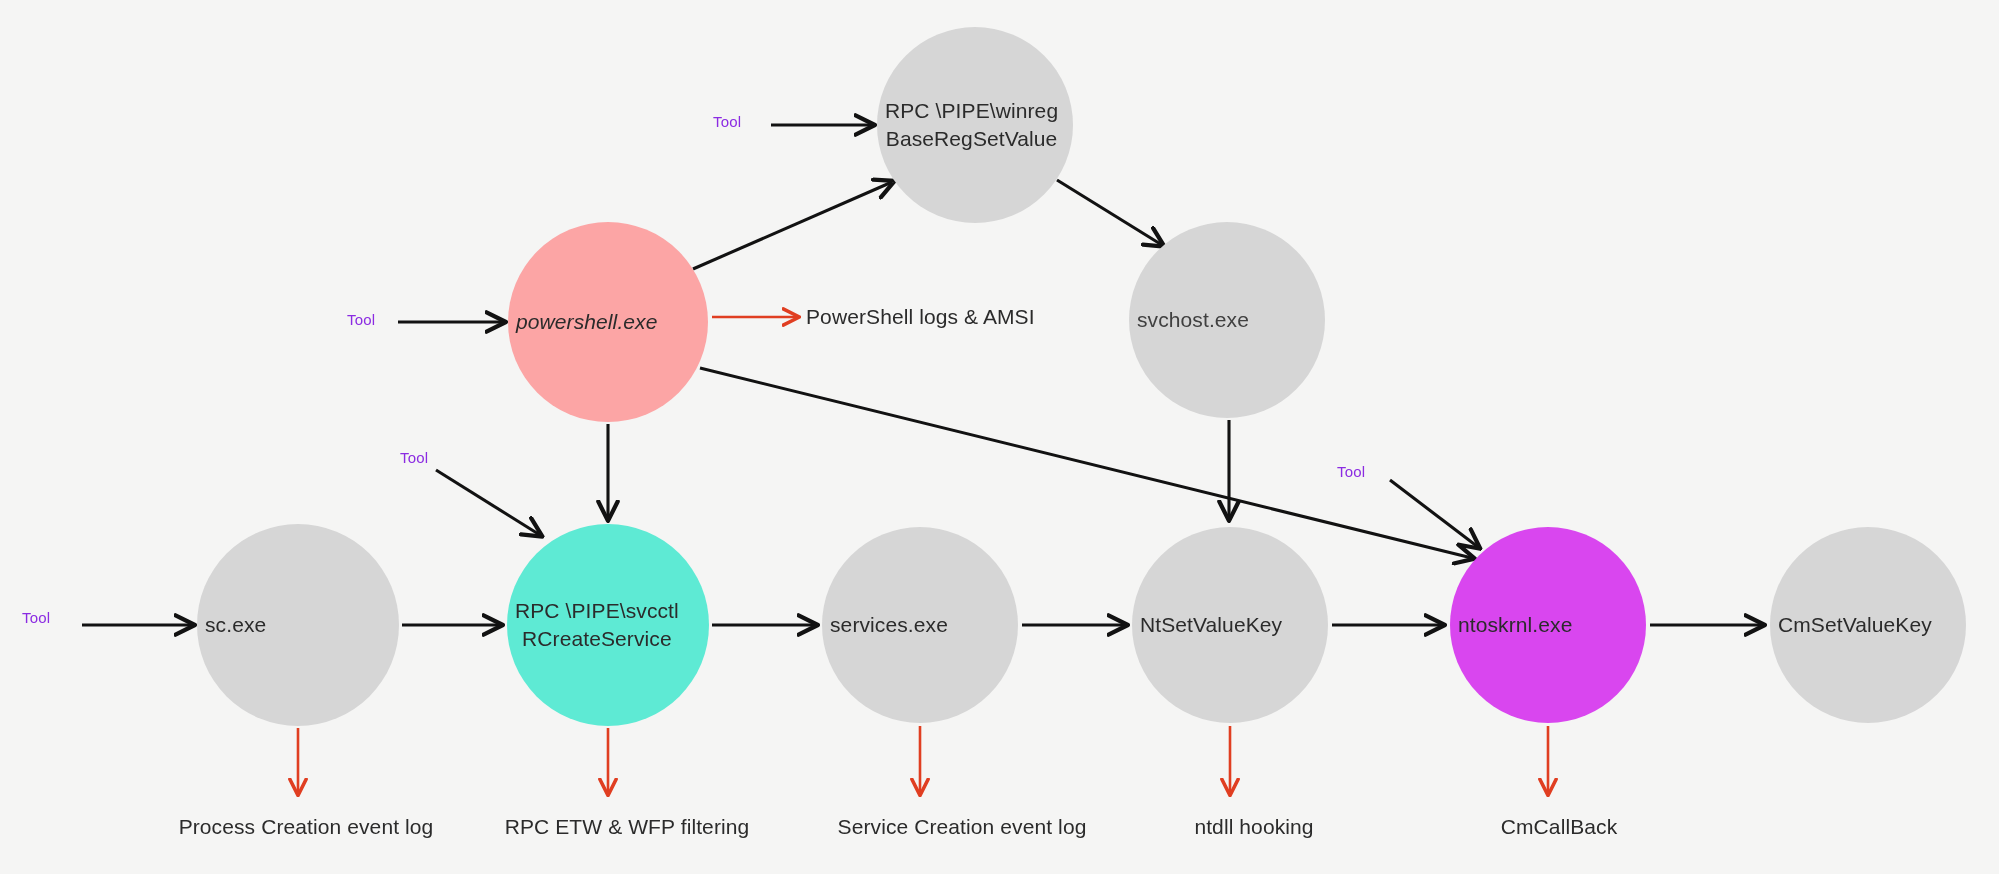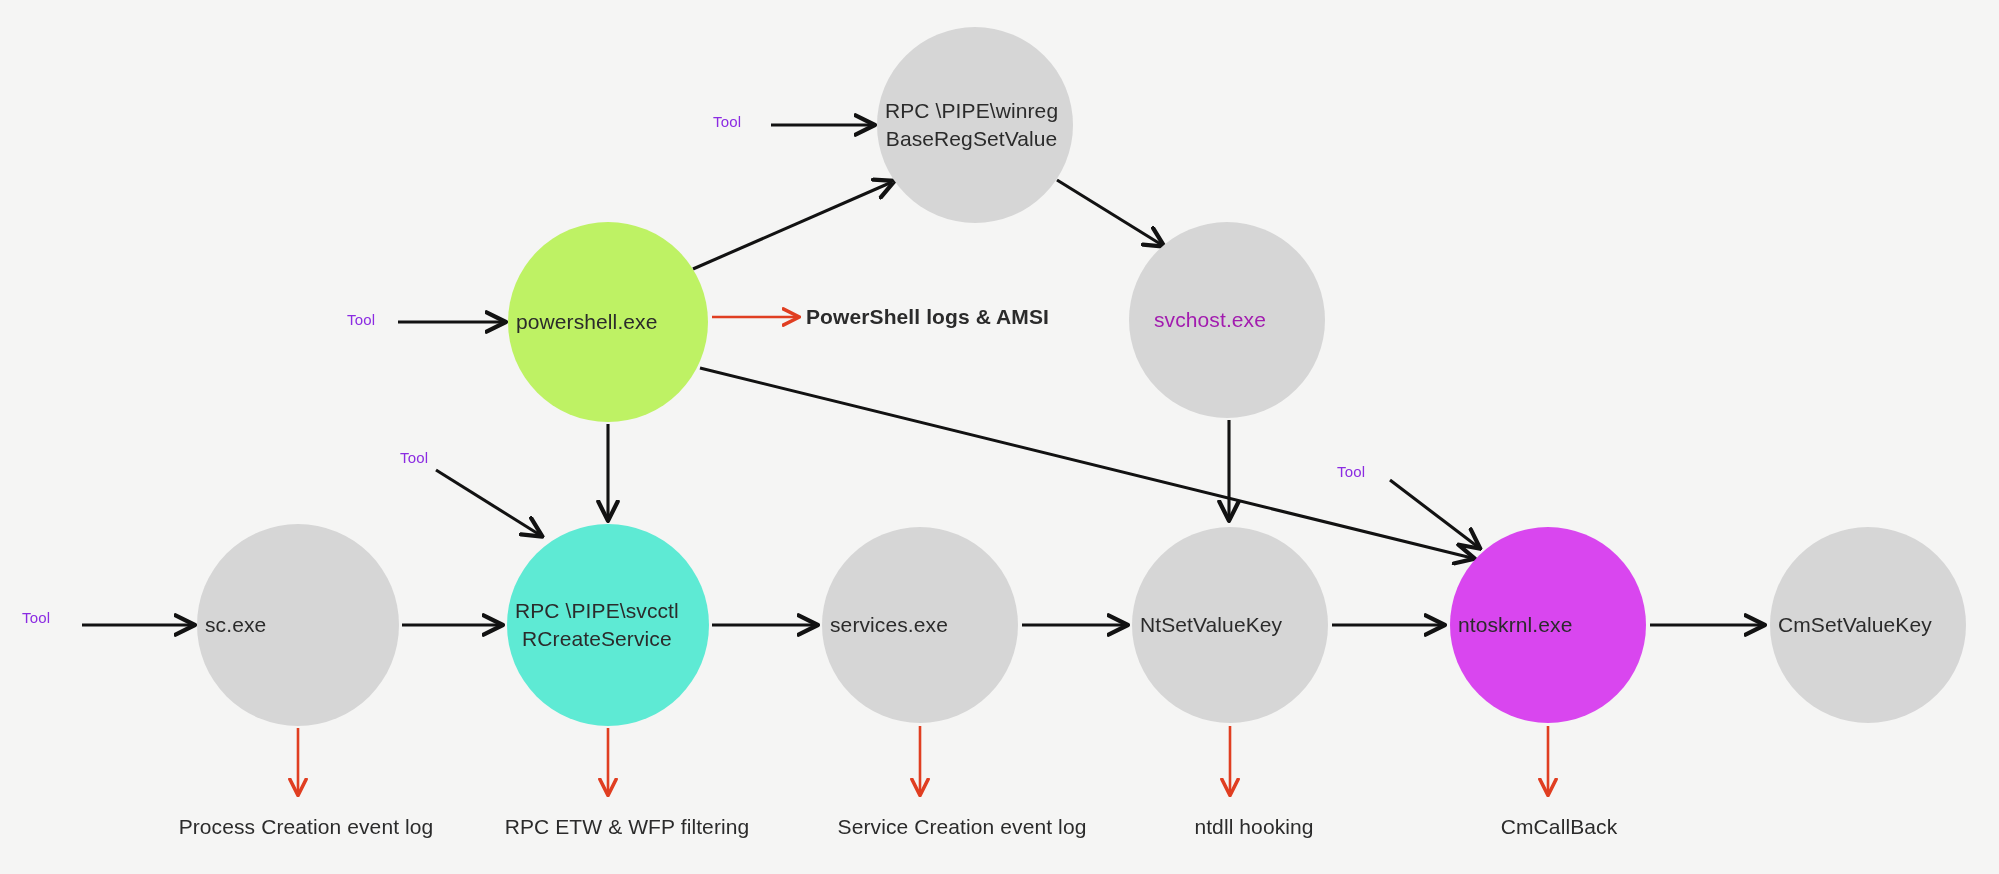--- a/index.html
+++ b/index.html
@@ -47,21 +47,20 @@
     color: #8b2be2;
     letter-spacing: 0.2px;
     white-space: nowrap;
   }
   .note-label {
     position: absolute;
     font-size: 21px;
     color: #2b2b2b;
     letter-spacing: 0.1px;
     white-space: nowrap;
-    font-weight: bold;
   }
   .detect-label {
     position: absolute;
     font-size: 21px;
     color: #2b2b2b;
     letter-spacing: 0.1px;
     white-space: nowrap;
     transform: translateX(-50%);
     text-align: center;
   }
@@ -103,25 +102,25 @@
         <line x1="1230" y1="726" x2="1230" y2="793" stroke="#e03e21" stroke-width="2.6" marker-end="url(#arrow-red)"></line>
         <line x1="1548" y1="726" x2="1548" y2="793" stroke="#e03e21" stroke-width="2.6" marker-end="url(#arrow-red)"></line>
       </g>
   </svg>
 
   <div id="nodes-group">
       <div class="node" style="left: 877px; top: 27px; height: 196px; width: 196px; background: rgb(214, 214, 214);">
         <span class="node-label" style="color: rgb(43, 43, 43);">RPC \PIPE\winreg
 BaseRegSetValue</span>
       </div>
-      <div class="node" style="left: 508px; top: 222px; height: 200px; width: 200px; background: #bef264;">
+      <div class="node" style="left: 508px; top: 222px; height: 200px; width: 200px; background: #fca5a5; font-style: italic;">
         <span class="node-label" style="color: rgb(43, 43, 43);">powershell.exe</span>
       </div>
       <div class="node" style="left: 1129px; top: 222px; height: 196px; width: 196px; background: rgb(214, 214, 214);">
-        <span class="node-label" style="color: #a21caf; margin-left: 17px;">svchost.exe</span>
+        <span class="node-label" style="color: #404040;">svchost.exe</span>
       </div>
       <div class="node" style="left: 197px; top: 524px; height: 202px; width: 202px; background: rgb(214, 214, 214);">
         <span class="node-label" style="color: rgb(43, 43, 43);">sc.exe</span>
       </div>
       <div class="node" style="left: 507px; top: 524px; height: 202px; width: 202px; background: #5eead4;">
         <span class="node-label" style="color: rgb(43, 43, 43);">RPC \PIPE\svcctl
 RCreateService</span>
       </div>
       <div class="node" style="left: 822px; top: 527px; height: 196px; width: 196px; background: rgb(214, 214, 214);">
         <span class="node-label" style="color: rgb(43, 43, 43);">services.exe</span>

